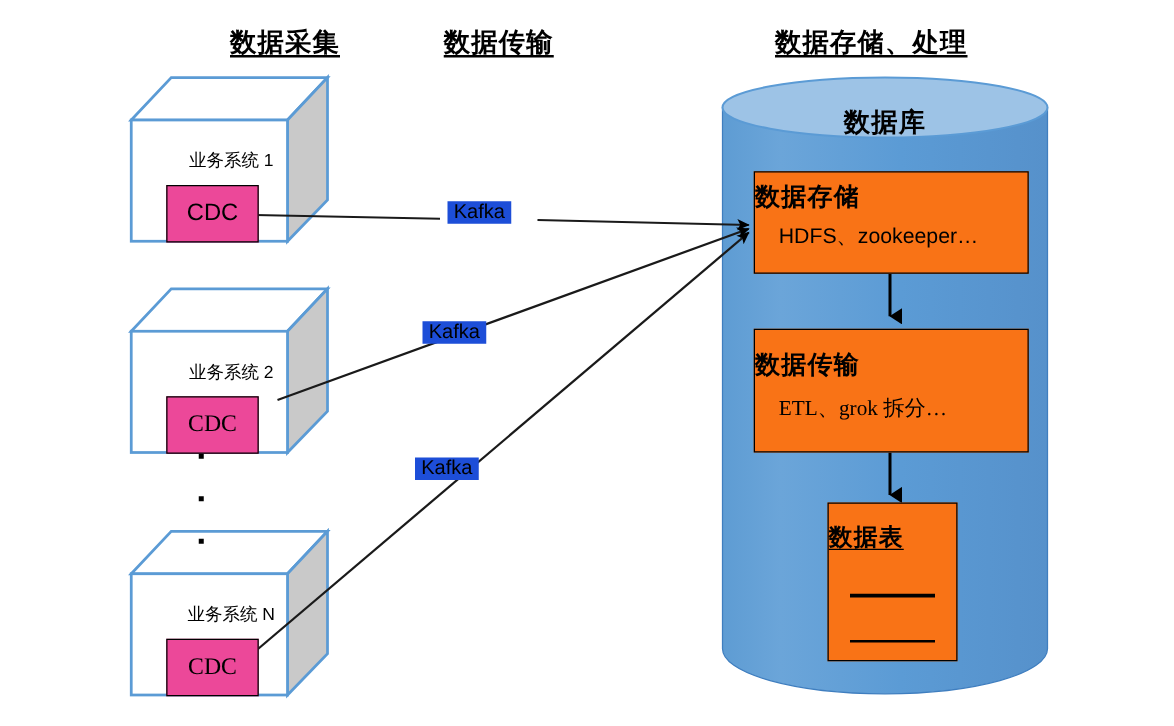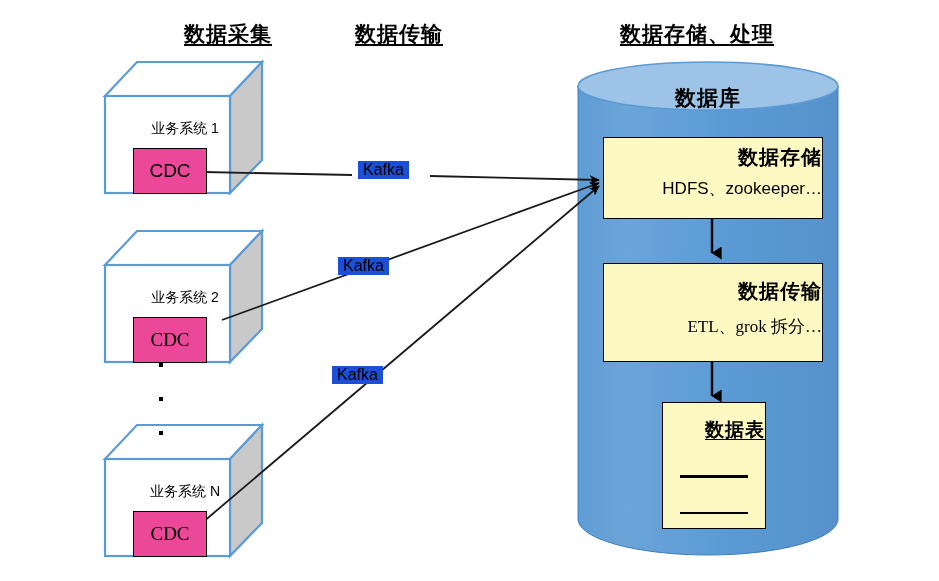--- a/index.html
+++ b/index.html
@@ -34,26 +34,26 @@
   .cdc-serif{font-family:"Liberation Serif","DejaVu Serif",serif;}
 
   
   .kafka{
     position:absolute;font-size:16px;white-space:nowrap;
     background:#1d4ed8;padding:0 5px;
   }
 
   
   .db-box{
-    position:absolute;background:#fef9c3;border:1.6px solid #000;
-    box-sizing:border-box;text-align:right;
+    position:absolute;background:#f97316;border:1.6px solid #000;
+    box-sizing:border-box;text-align:left;
   }
   .db-title{font-weight:700;font-size:20px;letter-spacing:1px;
             font-family:"Liberation Serif","DejaVu Serif",serif;}
-  .db-sub{font-size:17px;}
+  .db-sub{font-size:17px;margin-left:19px;}
   .db-sub-serif{font-family:"Liberation Serif","DejaVu Serif",serif;}
   .db-name{
     position:absolute;left:0;right:0;top:22px;text-align:center;
     font-weight:700;font-size:21px;letter-spacing:1px;
     font-family:"Liberation Serif","DejaVu Serif",serif;
   }
   .tbl-title{
     font-weight:700;font-size:19px;letter-spacing:1px;
     text-decoration:underline;text-underline-offset:3px;
     font-family:"Liberation Serif","DejaVu Serif",serif;

